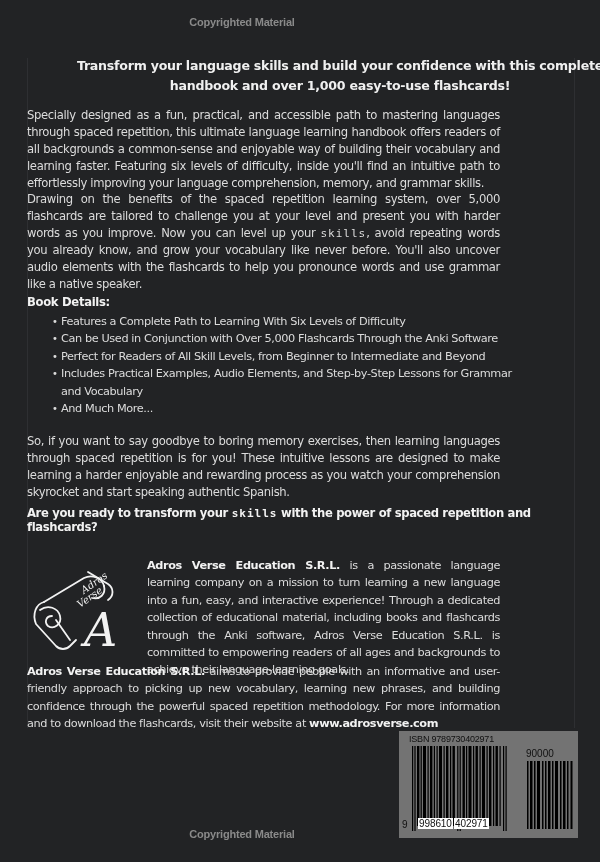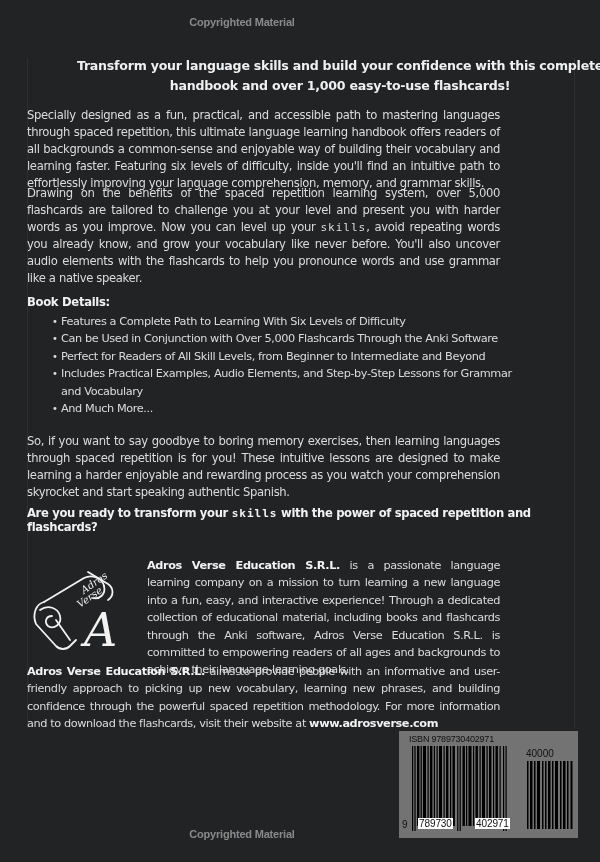--- a/index.html
+++ b/index.html
@@ -23,21 +23,21 @@
       font-family: "DejaVu Sans", sans-serif; font-weight: bold;
       font-size: 12.6px; line-height: 20px; color: #f0f0f0; letter-spacing: -0.25px; margin-left: 40px;
     }
 
     .para {
       position: absolute; left: 27px; width: 473px;
       font-family: "DejaVu Sans", sans-serif; font-size: 11.6px; line-height: 17px;
       color: #dcdcdc; text-align: justify; letter-spacing: -0.35px;
     }
     .p1 { top: 107px; width: 473px; }
-    .p2 { top: 185px; width: 473px; }
+    .p2 { top: 191px; width: 473px; }
     .p3 { top: 433px; width: 473px; }
 
     .section-head {
       position: absolute; left: 27px; top: 295px;
       font-weight: bold; font-size: 11.6px; color: #f2f2f2; letter-spacing: -0.3px;
     }
     .bullets {
       position: absolute; left: 52px; top: 313px; width: 460px;
       list-style: none; font-size: 11.3px; line-height: 17.4px; color: #dcdcdc; letter-spacing: -0.4px;
     }
@@ -77,21 +77,21 @@
     .bars-main { position: absolute; left: 13px; top: 15px; width: 95px; height: 85px; }
     .bars-addon { position: absolute; left: 128px; top: 30px; width: 46px; height: 68px; }
     .digit-lead {
       position: absolute; left: 3px; top: 88px; font-family: "Liberation Sans", sans-serif; font-size: 10px; color: #111;
     }
     .digits-a, .digits-b {
       position: absolute; top: 87px; background: #fff; padding: 0 1px;
       font-family: "Liberation Sans", sans-serif; font-size: 10px; color: #111; letter-spacing: -0.1px;
     }
     .digits-a { left: 19px; }
-    .digits-b { left: 55px; margin-left: 21px; }
+    .digits-b { left: 55px; }
   </style>
 </head>
 <body>
 
 <div class="watermark wm-top">Copyrighted Material</div>
 
 <div class="frame-line fl-left"></div>
 <div class="frame-line fl-right"></div>
 
 <div class="headline">
@@ -131,21 +131,21 @@
     <text x="58" y="82" fill="#f2f2f2" font-family="DejaVu Serif, serif" font-style="italic" font-size="46">A</text>
   </svg>
 </div>
 
 <p class="about"><span class="bold-white">Adros Verse Education S.R.L.</span><span> is a passionate language learning company on a mission to turn learning a new language into a fun, easy, and interactive experience! Through a dedicated collection of educational material, including books and flashcards through the Anki software, Adros Verse Education S.R.L. is committed to empowering readers of all ages and backgrounds to achieve their language-learning goals.</span></p>
 
 <p class="about2"><span class="bold-white">Adros Verse Education S.R.L.</span><span> aims to provide people with an informative and user-friendly approach to picking up new vocabulary, learning new phrases, and building confidence through the powerful spaced repetition methodology. For more information and to download the flashcards, visit their website at </span><span class="bold-white">www.adrosverse.com</span></p>
 
 <div class="barcode-box">
   <div class="isbn-label">ISBN 9789730402971</div>
-  <div class="price-label">40000</div>
+  <div class="price-label">90000</div>
   <svg class="bars-main" viewBox="0 0 95 85" preserveAspectRatio="none">
     <g fill="#000">
       <rect x="0" y="0" width="1.2" height="85"></rect>
         <rect x="2.4" y="0" width="1.2" height="85"></rect>
       <rect x="5" y="0" width="2.4" height="80"></rect>
         <rect x="8.6" y="0" width="1.2" height="80"></rect>
       <rect x="11" y="0" width="3" height="80"></rect>
         <rect x="15.5" y="0" width="1.2" height="80"></rect>
       <rect x="18" y="0" width="2.4" height="80"></rect>
         <rect x="21.8" y="0" width="1.2" height="80"></rect>
@@ -184,17 +184,17 @@
       <rect x="21" y="0" width="2.5" height="68"></rect>
         <rect x="25" y="0" width="1.5" height="68"></rect>
       <rect x="28" y="0" width="3" height="68"></rect>
         <rect x="33" y="0" width="1.5" height="68"></rect>
       <rect x="36" y="0" width="2.5" height="68"></rect>
         <rect x="40" y="0" width="1.5" height="68"></rect>
       <rect x="43.5" y="0" width="2" height="68"></rect>
     </g>
   </svg>
   <div class="digit-lead">9</div>
-  <div class="digits-a">789730</div>
+  <div class="digits-a">998610</div>
   <div class="digits-b">402971</div>
 </div>
 
 <div class="watermark wm-bottom">Copyrighted Material</div>
 
 </body></html>

